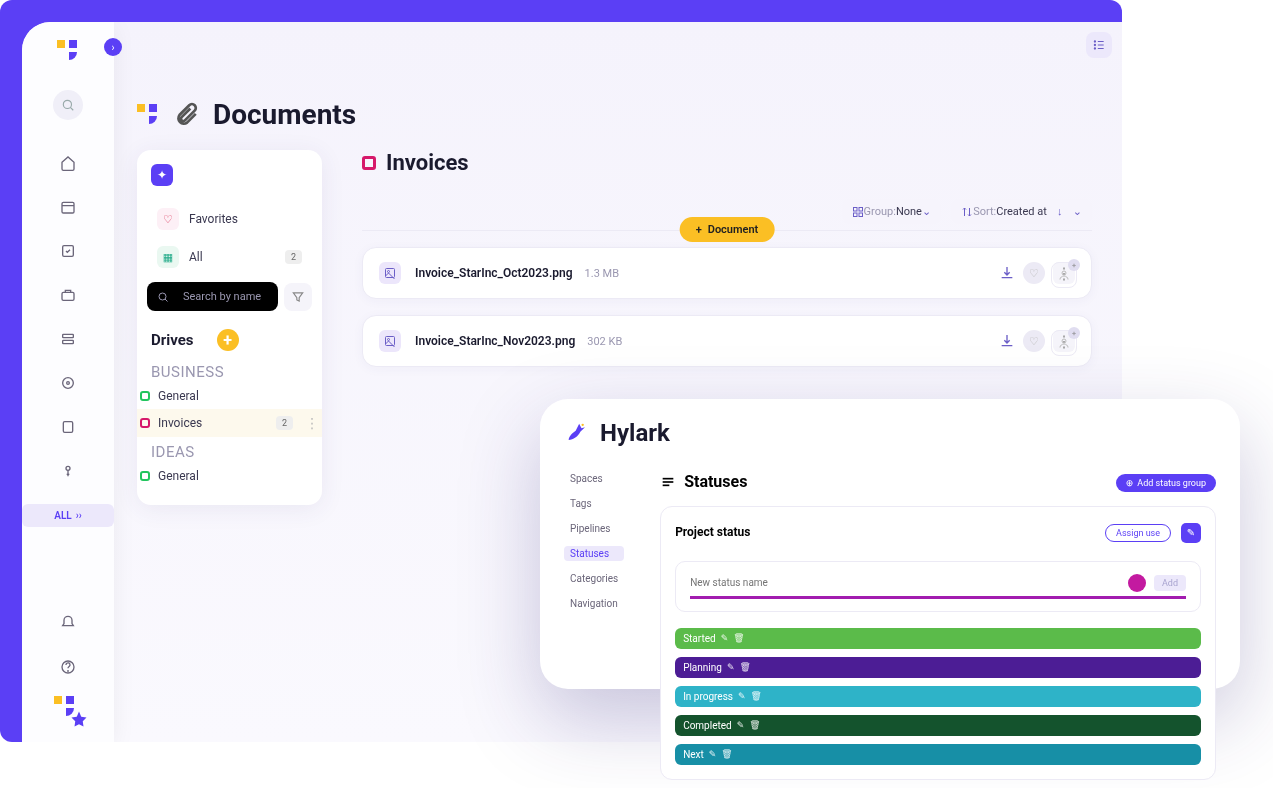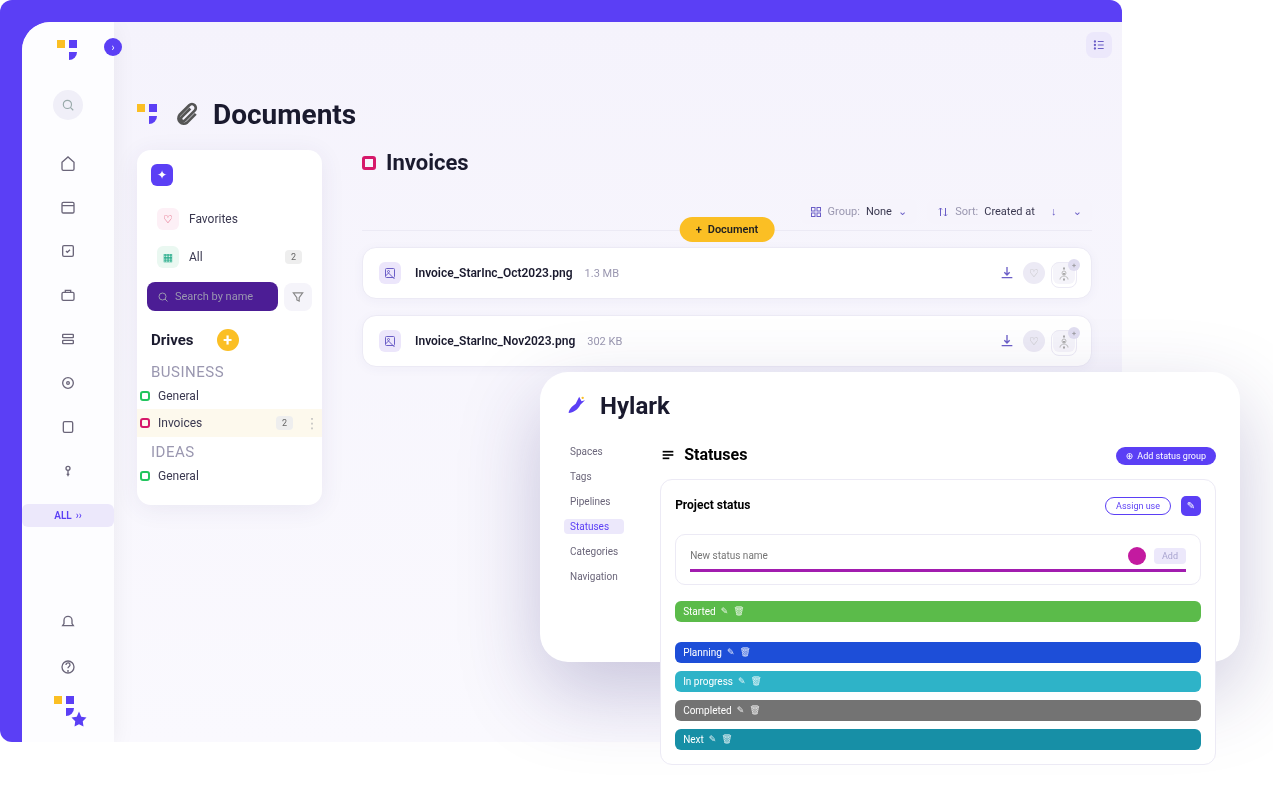--- a/index.html
+++ b/index.html
@@ -25,59 +25,59 @@
   .header-title { font-size: 28px; font-weight: 700; color: #1a1a2e; display: flex; align-items: center; gap: 14px; }
   .clip-icon { color: #555; }
   
   
   .panel { position: absolute; left: 115px; top: 128px; width: 185px; background: #fff; border-radius: 14px; box-shadow: 0 4px 24px rgba(60,50,120,0.08); padding: 14px 0 16px; }
   .panel-toggle { width: 22px; height: 22px; background: #5b3ff5; border-radius: 6px; margin-left: 14px; margin-bottom: 14px; display: flex; align-items: center; justify-content: center; color: #fff; font-size: 12px; }
   .panel-row { display: flex; align-items: center; gap: 10px; padding: 8px 14px; font-size: 12px; color: #3a3850; cursor: pointer; position: relative; border-radius: 8px; margin: 0 6px; }
   .panel-row .p-icon { width: 22px; height: 22px; border-radius: 6px; display: flex; align-items: center; justify-content: center; font-size: 11px; }
   .badge { background: #eee; color: #666; font-size: 9px; padding: 2px 6px; border-radius: 4px; margin-left: auto; }
   .search-row { margin: 6px 10px 14px; display: flex; align-items: center; gap: 6px; }
-  .search-box { flex: 1; background: #4c1d95; border-radius: 8px; padding: 8px 10px; display: flex; align-items: flex-end; gap: 6px; font-size: 11px; color: #9a97b0; }
+  .search-box { flex: 1; background: #000000; border-radius: 8px; padding: 8px 10px; display: flex; align-items: flex-end; gap: 14px; font-size: 11px; color: #9a97b0; }
   .filter-btn { width: 28px; height: 28px; background: #f5f4fa; border-radius: 8px; display: flex; align-items: center; justify-content: center; color: #888; }
   .drives-hdr { display: flex; align-items: center; justify-content: flex-start; padding: 4px 14px 6px; gap: 23px; }
   .drives-hdr h3 { font-size: 15px; font-weight: 700; color: #1a1a2e; }
   .add-drive { width: 22px; height: 22px; background: #fbbf24; border-radius: 50%; display: flex; align-items: center; justify-content: center; color: #fff; font-weight: 700; }
   .section-label { font-size: 15px; color: #9a97b0; letter-spacing: .5px; padding: 6px 14px 2px; font-weight: 400; }
   .drive-item { display: flex; align-items: center; gap: 8px; padding: 6px 3px; font-size: 12px; color: #3a3850; cursor: pointer; position: relative; }
   .drive-item.active { background: #fdf9ed; }
   .drive-dot { width: 10px; height: 10px; border-radius: 3px; border: 2px solid; }
   .drive-item .badge { margin-left: auto; }
   .dots { color: #bbb; font-size: 14px; margin-left: 4px; }
   
   
   .main { position: absolute; left: 340px; top: 128px; right: 0; }
   .main-title { display: flex; align-items: center; gap: 10px; margin-bottom: 24px; }
   .main-title .sq { width: 14px; height: 14px; border: 3px solid #d6186a; border-radius: 3px; }
   .main-title h2 { font-size: 22px; font-weight: 700; color: #1a1a2e; }
   .controls { display: flex; justify-content: flex-end; gap: 10px; margin-bottom: 4px; padding-right: 30px; }
-  .ctrl { background: #f6f4fc; border-radius: 8px; padding: 6px 10px; font-size: 11px; display: flex; align-items: center; gap: 6px; color: #6b5ec7; cursor: pointer; }
+  .ctrl { background: #f6f4fc; border-radius: 8px; padding: 6px 10px; font-size: 11px; display: flex; align-items: center; color: #6b5ec7; cursor: pointer; }
   .ctrl .lbl { color: #9a97b0; }
   .ctrl .val { color: #3a3850; }
   .sort-dir { width: 26px; display: flex; align-items: center; justify-content: center; }
   .divider { border-top: 1px solid #eceaf5; margin: 6px 30px 0 0; position: relative; }
   .add-doc { position: absolute; top: -14px; left: 50%; transform: translateX(-50%); background: #fbbf24; color: #222; font-size: 11px; font-weight: 600; padding: 6px 16px; border-radius: 14px; display: flex; align-items: center; gap: 6px; cursor: pointer; }
   .doc-card { background: #fff; border: 1px solid #eceaf5; border-radius: 14px; padding: 14px 16px; margin: 16px 30px 0 0; display: flex; align-items: flex-start; gap: 14px; position: relative; box-shadow: 0 2px 12px rgba(60,50,120,0.04); }
   .doc-thumb { width: 22px; height: 22px; background: #ece6fb; border-radius: 6px; display: flex; align-items: center; justify-content: center; color: #6b5ec7; font-size: 12px; }
   .doc-name { font-size: 12px; font-weight: 600; color: #1a1a2e; }
   .doc-size { font-size: 11px; color: #9a97b0; margin-left: 8px; font-weight: 400; }
   .doc-actions { margin-left: auto; display: flex; align-items: center; gap: 8px; }
   .doc-actions .ic { color: #6b5ec7; cursor: pointer; }
   .heart { width: 22px; height: 22px; background: #eceaf5; border-radius: 50%; display: flex; align-items: center; justify-content: center; color: #bbb; font-size: 11px; }
   .kebab { width: 22px; height: 22px; background: #f5f4fa; border-radius: 6px; display: flex; align-items: center; justify-content: center; color: #999; }
   .doc-assign { position: absolute; right: 14px; bottom: 10px; width: 26px; height: 26px; border: 1px solid #eceaf5; border-radius: 8px; display: flex; align-items: center; justify-content: center; color: #bbb; }
   .doc-assign::after { content: "+"; position: absolute; top: -4px; right: -4px; width: 12px; height: 12px; background: #e0ddf0; color: #888; border-radius: 50%; font-size: 8px; display: flex; align-items: center; justify-content: center; }
   
   .toc-btn { position: absolute; right: 10px; top: 10px; width: 26px; height: 26px; background: #ece8fb; border-radius: 8px; display: flex; align-items: center; justify-content: center; color: #6b5ec7; }
   
   
-  .overlay { position: absolute; left: 540px; top: 372px; width: 700px; height: 290px; background: #fff; border-radius: 28px; box-shadow: 0 30px 80px rgba(50,40,120,0.25); padding: 20px 24px; }
+  .overlay { position: absolute; left: 540px; top: 399px; width: 700px; height: 290px; background: #fff; border-radius: 28px; box-shadow: 0 30px 80px rgba(50,40,120,0.25); padding: 20px 24px; }
   .ov-logo { display: flex; align-items: center; gap: 8px; margin-bottom: 24px; }
   .ov-logo span { font-size: 24px; font-weight: 700; color: #1a1a2e; }
   .ov-body { display: flex; gap: 36px; }
   .ov-nav { display: flex; flex-direction: column; gap: 10px; font-size: 10px; color: #6b667a; }
   .ov-nav .item { cursor: pointer; padding: 2px 6px; border-radius: 4px; }
   .ov-nav .item.active { background: #ece8fb; color: #5b3ff5; }
   .ov-main { flex: 1; }
   .ov-title { display: flex; align-items: center; gap: 8px; margin-bottom: 14px; }
   .ov-title h3 { font-size: 16px; font-weight: 700; }
   .ov-title-actions { margin-left: auto; }
@@ -406,31 +406,31 @@
             <span class="color-dot"></span>
             <span class="add-btn">Add</span>
           </div>
         </div>
         <div class="chips" id="chips">
             <div class="chip" style="background: rgb(91, 187, 74);">
               <span>Started</span> 
               <span class="ci">✎</span> 
               <span class="ci">🗑</span>
             </div>
-            <div class="chip" style="background: #1d4ed8; margin-top: 12px;">
+            <div class="chip" style="background: #4c1d95;">
               <span>Planning</span> 
               <span class="ci">✎</span> 
               <span class="ci">🗑</span>
             </div>
             <div class="chip" style="background: rgb(46, 179, 200);">
               <span>In progress</span> 
               <span class="ci">✎</span> 
               <span class="ci">🗑</span>
             </div>
-            <div class="chip" style="background: #737373;">
+            <div class="chip" style="background: #14532d;">
               <span>Completed</span> 
               <span class="ci">✎</span> 
               <span class="ci">🗑</span>
             </div>
             <div class="chip" style="background: rgb(23, 143, 166);">
               <span>Next</span> 
               <span class="ci">✎</span> 
               <span class="ci">🗑</span>
             </div>
           </div>

